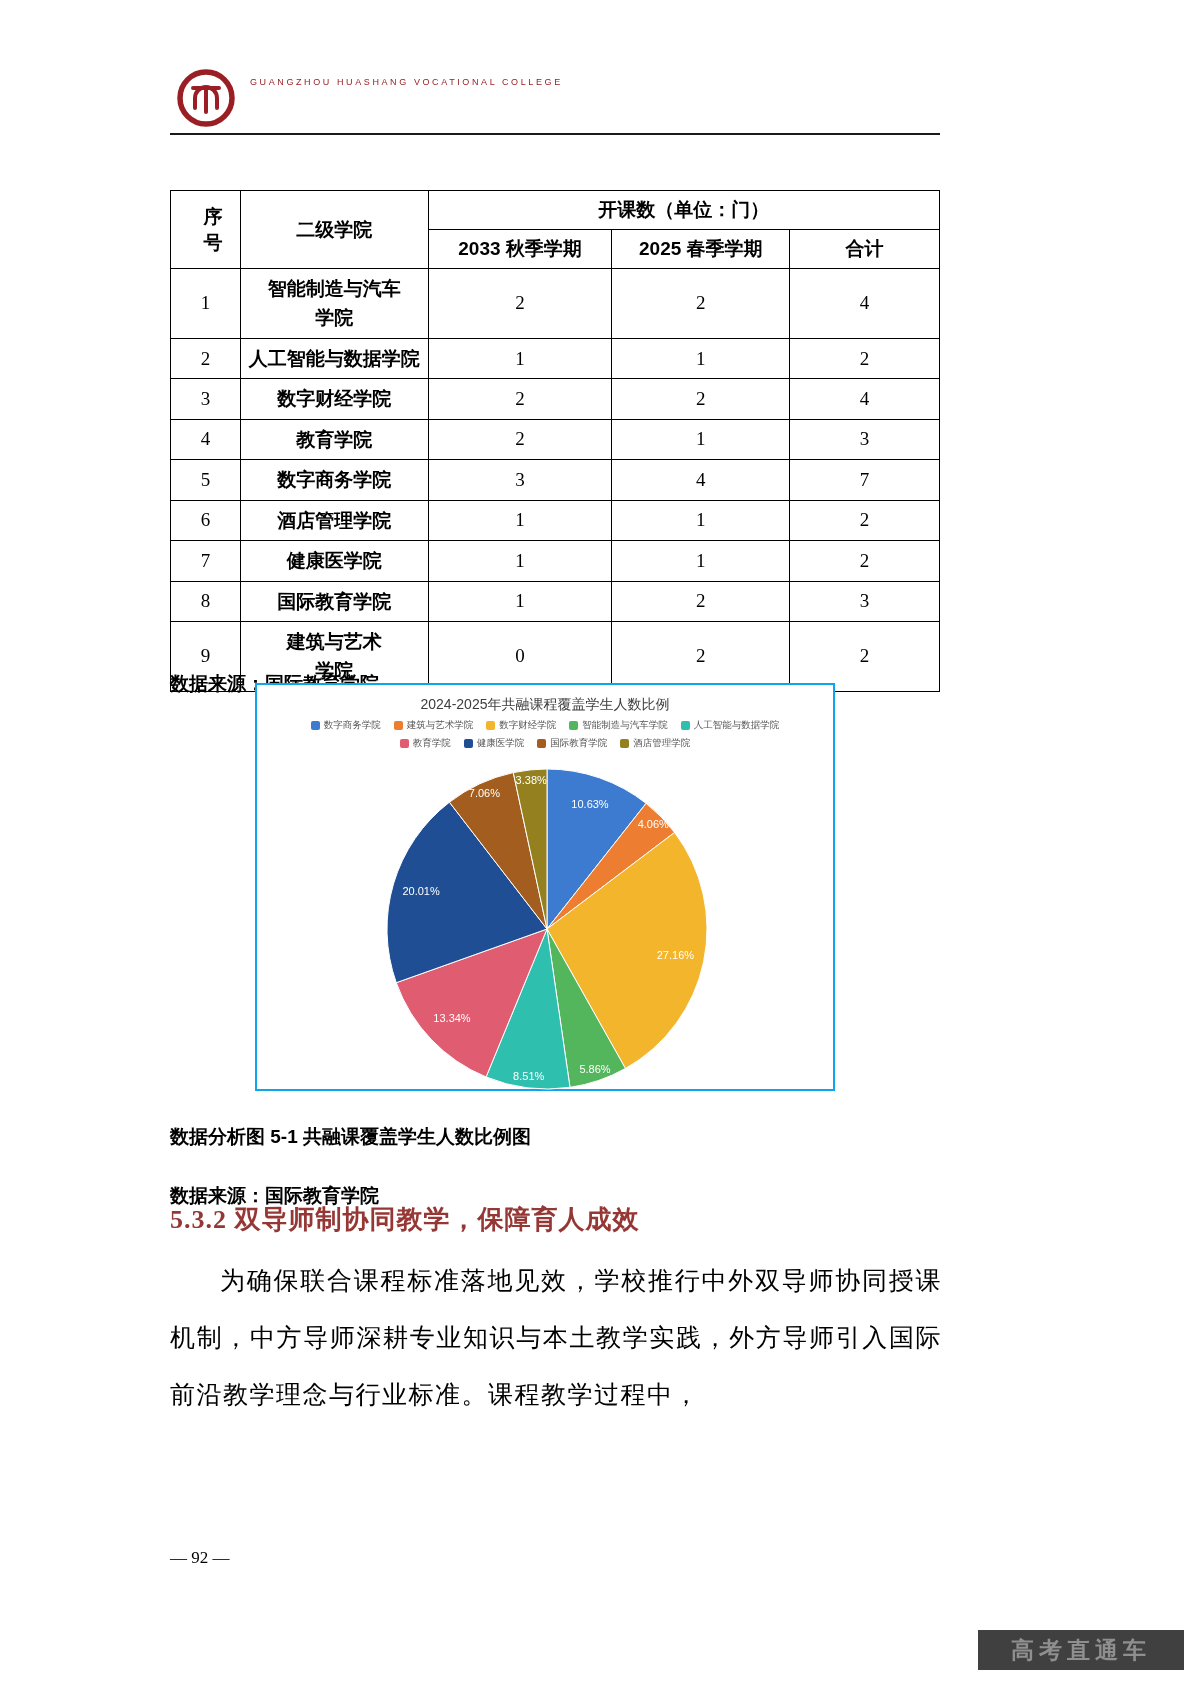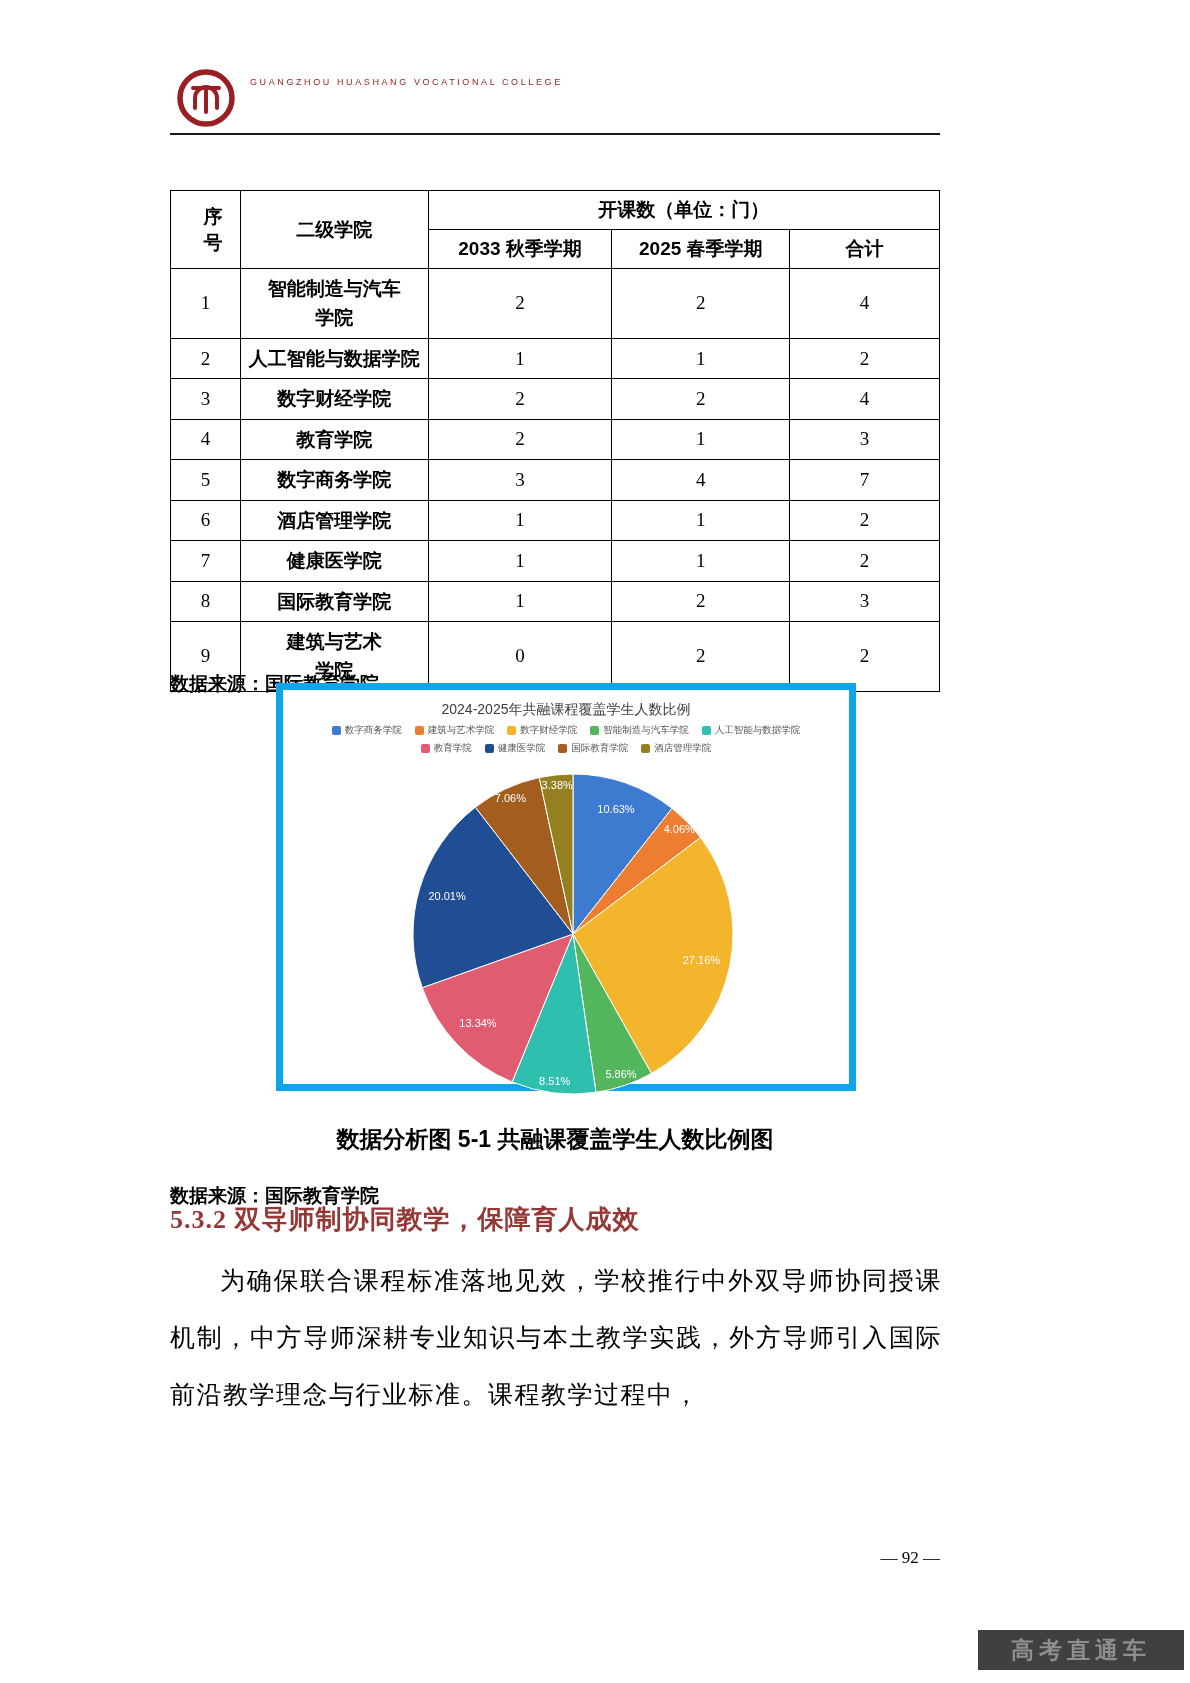--- a/index.html
+++ b/index.html
@@ -23,43 +23,43 @@
     font-family:"Liberation Sans",sans-serif; font-weight:bold; font-size:21px; }
   table.stats { position:absolute; left:170px; top:190px; width:770px; border-collapse:collapse; }
   table.stats th, table.stats td { border:1.2px solid #000; text-align:center; vertical-align:middle; }
   table.stats th { font-family:"Liberation Sans",sans-serif; font-weight:bold; font-size:19px; padding:6px 2px; }
   table.stats td { font-size:19px; padding:5px 3px; height:34px; }
   td.college { font-family:"Liberation Sans",sans-serif; font-weight:bold; white-space:pre-line; line-height:1.55; }
   th .vwrap { display:inline-block; width:1.1em; line-height:1.35;margin-left:15px; }
   .source-line { position:absolute; left:170px; font-family:"Liberation Sans",sans-serif;
     font-weight:bold; font-size:19px;margin-top:19px; }
   
-  .chart-box { position:absolute; left:276px; top:683px; width:580px; height:408px;
-    background:#fff; border:7px solid #0ea5e9; }
+  .chart-box { position:absolute; left:255px; top:683px; width:580px; height:408px;
+    background:#fff; border:2px solid #0ea5e9; }
   .chart-title { position:absolute; left:0; top:11px; width:100%; text-align:center;
     font-family:"Liberation Sans",sans-serif; font-size:14px; color:#3d3d3d; }
   .legend { position:absolute; left:0; width:100%; display:flex; justify-content:center; gap:13px;
     font-family:"Liberation Sans",sans-serif; font-size:9.5px; color:#555; }
   .legend-row1 { top:34px; }
   .legend-row2 { top:52px; }
   .legend-item { display:flex; align-items:center; gap:4px; }
   .legend-swatch { width:9px; height:9px; border-radius:2px; display:inline-block; }
   .pie-svg { position:absolute; left:0; top:0; }
   .pie-label { fill:#ffffff; font-family:"Liberation Sans",sans-serif; font-size:11px;
     text-anchor:middle; dominant-baseline:middle; }
   
-  .caption { position:absolute; left:170px; top:1124px; width:770px; text-align:center;
-    font-family:"Liberation Sans",sans-serif; font-weight:bold; font-size:23px; }
+  .caption { position:absolute; left:170px; top:1124px; width:770px; text-align:left;
+    font-family:"Liberation Sans",sans-serif; font-weight:bold; font-size:19px; }
   .section-heading { position:absolute; left:170px; top:1202px; width:770px;
     font-family:"Liberation Serif",serif; font-weight:bold; font-size:26px;
     color:#953735; letter-spacing:1px; }
   .body-paragraph { position:absolute; left:170px; top:1252px; width:772px;
     font-size:25px; line-height:57px; letter-spacing:1.5px;
     text-indent:2em; text-align:justify; }
-  .page-number { position:absolute; left:170px; top:1548px; width:770px; text-align:right;
+  .page-number { position:absolute; left:170px; top:1548px; width:770px; text-align:left;
     font-size:17px; }
   .watermark { position:absolute; left:978px; top:1630px; width:206px; height:40px;
     background:#404040; color:#8f8f8f; display:flex; align-items:center; justify-content:center;
     font-family:"Liberation Sans",sans-serif; font-weight:bold; font-size:23px; letter-spacing:5px; }
 </style>
 </head>
 <body>
 
 <div class="page">
 

